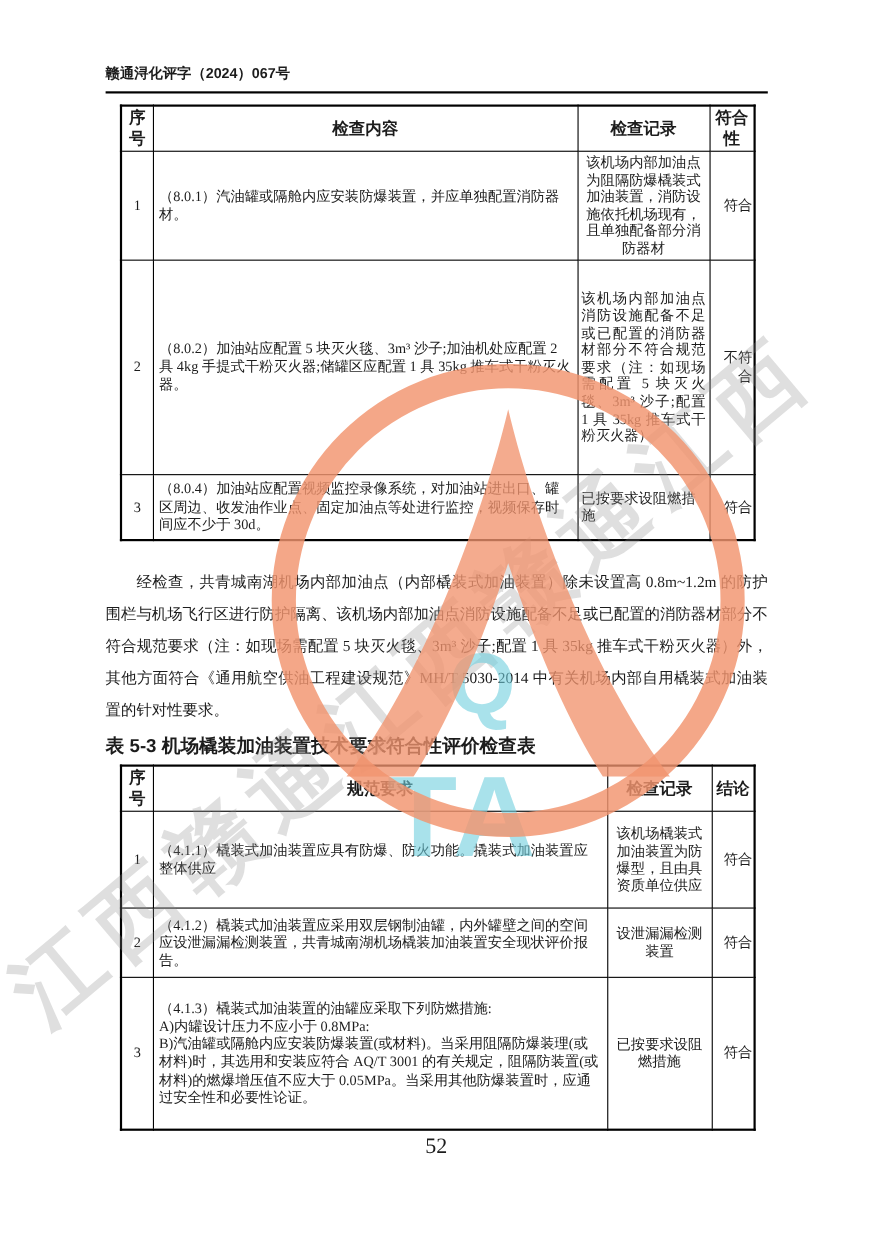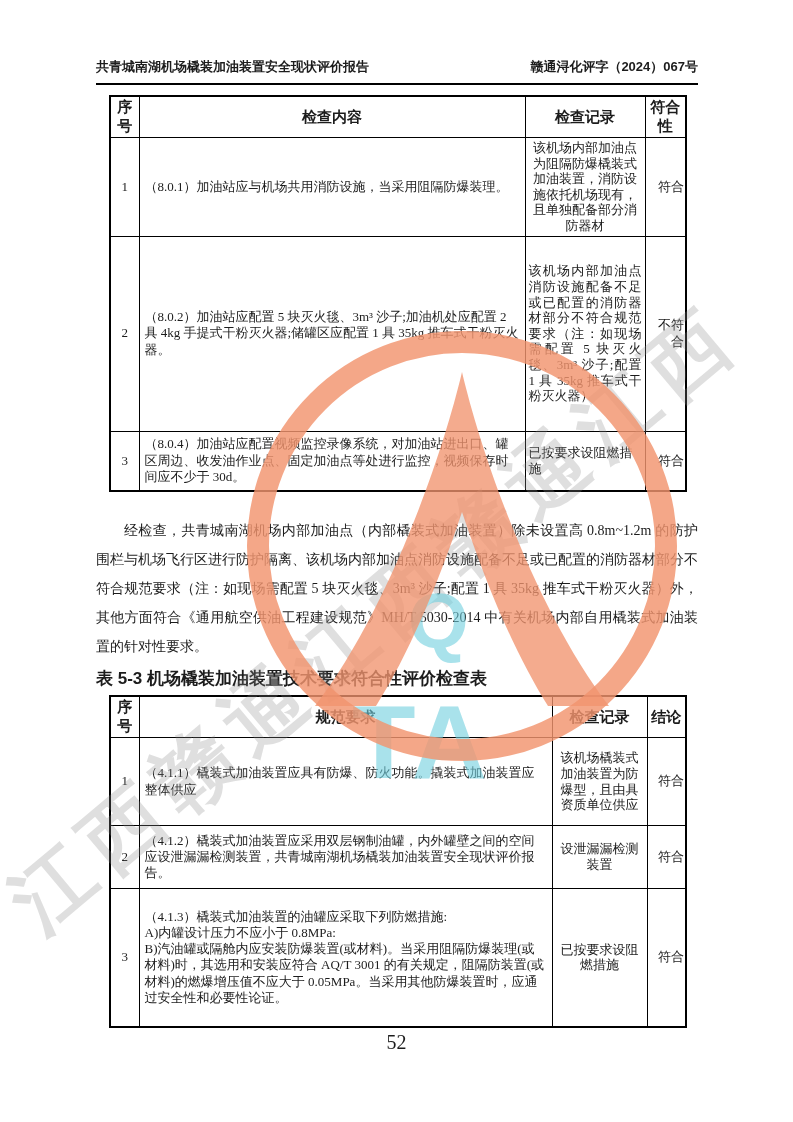--- a/index.html
+++ b/index.html
@@ -46,21 +46,20 @@
   .page-num{position:absolute;left:0;right:0;top:1031px;text-align:center;font-size:20px;}
   
   .watermark{position:absolute;left:0;top:0;width:793px;height:1122px;pointer-events:none;z-index:6;}
 </style>
 </head>
 <body>
 
 <div class="content">
 
   <div class="doc-header">
-    <span>共青城南湖机场橇装加油装置安全现状评价报告</span>
     <span>赣通浔化评字（2024）067号</span>
   </div>
 
   <div style="height:10px"></div>
 
   <table>
     <colgroup>
         <col style="width:29px">
         <col style="width:386px">
         <col style="width:120px">
@@ -68,21 +67,21 @@
       </colgroup>
     <tbody>
         <tr>
       <th>序号</th>
       <th>检查内容</th>
       <th>检查记录</th>
       <th>符合性</th>
     </tr>
     <tr class="h100">
       <td class="no">1</td>
-      <td>（8.0.1）加油站应与机场共用消防设施，当采用阻隔防爆装理。</td>
+      <td>（8.0.1）汽油罐或隔舱内应安装防爆装置，并应单独配置消防器材。</td>
       <td class="rec">该机场内部加油点为阻隔防爆橇装式加油装置，消防设施依托机场现有，且单独配备部分消防器材</td>
       <td class="res">符合</td>
     </tr>
     <tr class="h197">
       <td class="no">2</td>
       <td>（8.0.2）加油站应配置 5 块灭火毯、3m³ 沙子;加油机处应配置 2 具 4kg 手提式干粉灭火器;储罐区应配置 1 具 35kg 推车式干粉灭火器。</td>
       <td class="rec just">该机场内部加油点消防设施配备不足或已配置的消防器材部分不符合规范要求（注：如现场需配置 5 块灭火毯、3m³ 沙子;配置 1 具 35kg 推车式干粉灭火器）</td>
       <td class="res">不符合</td>
     </tr>
     <tr class="h62">

